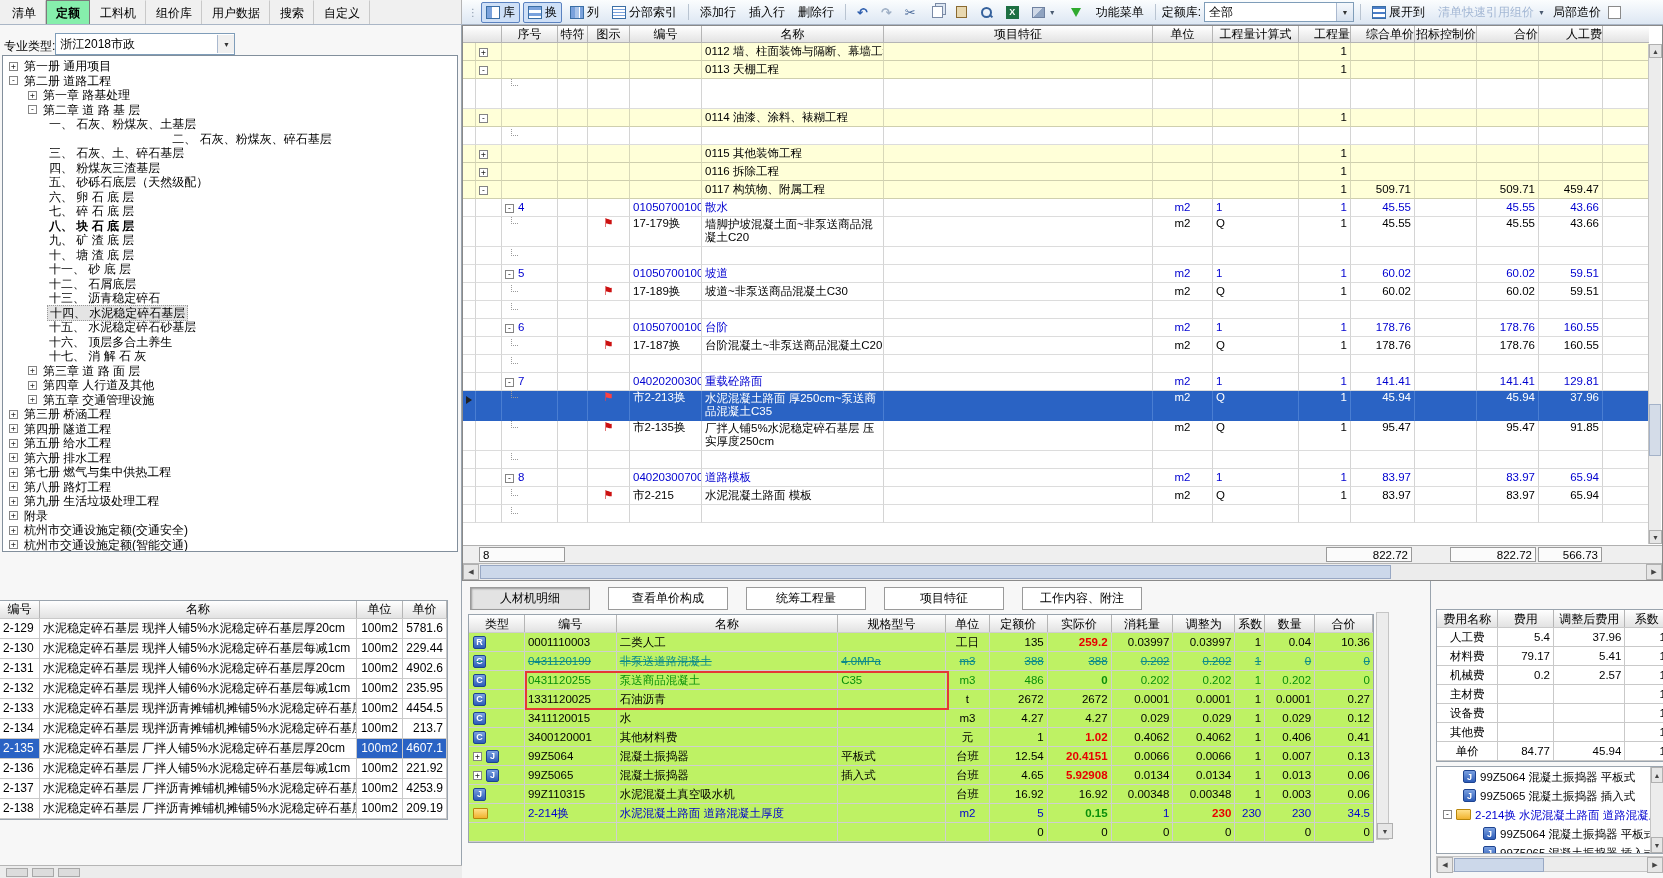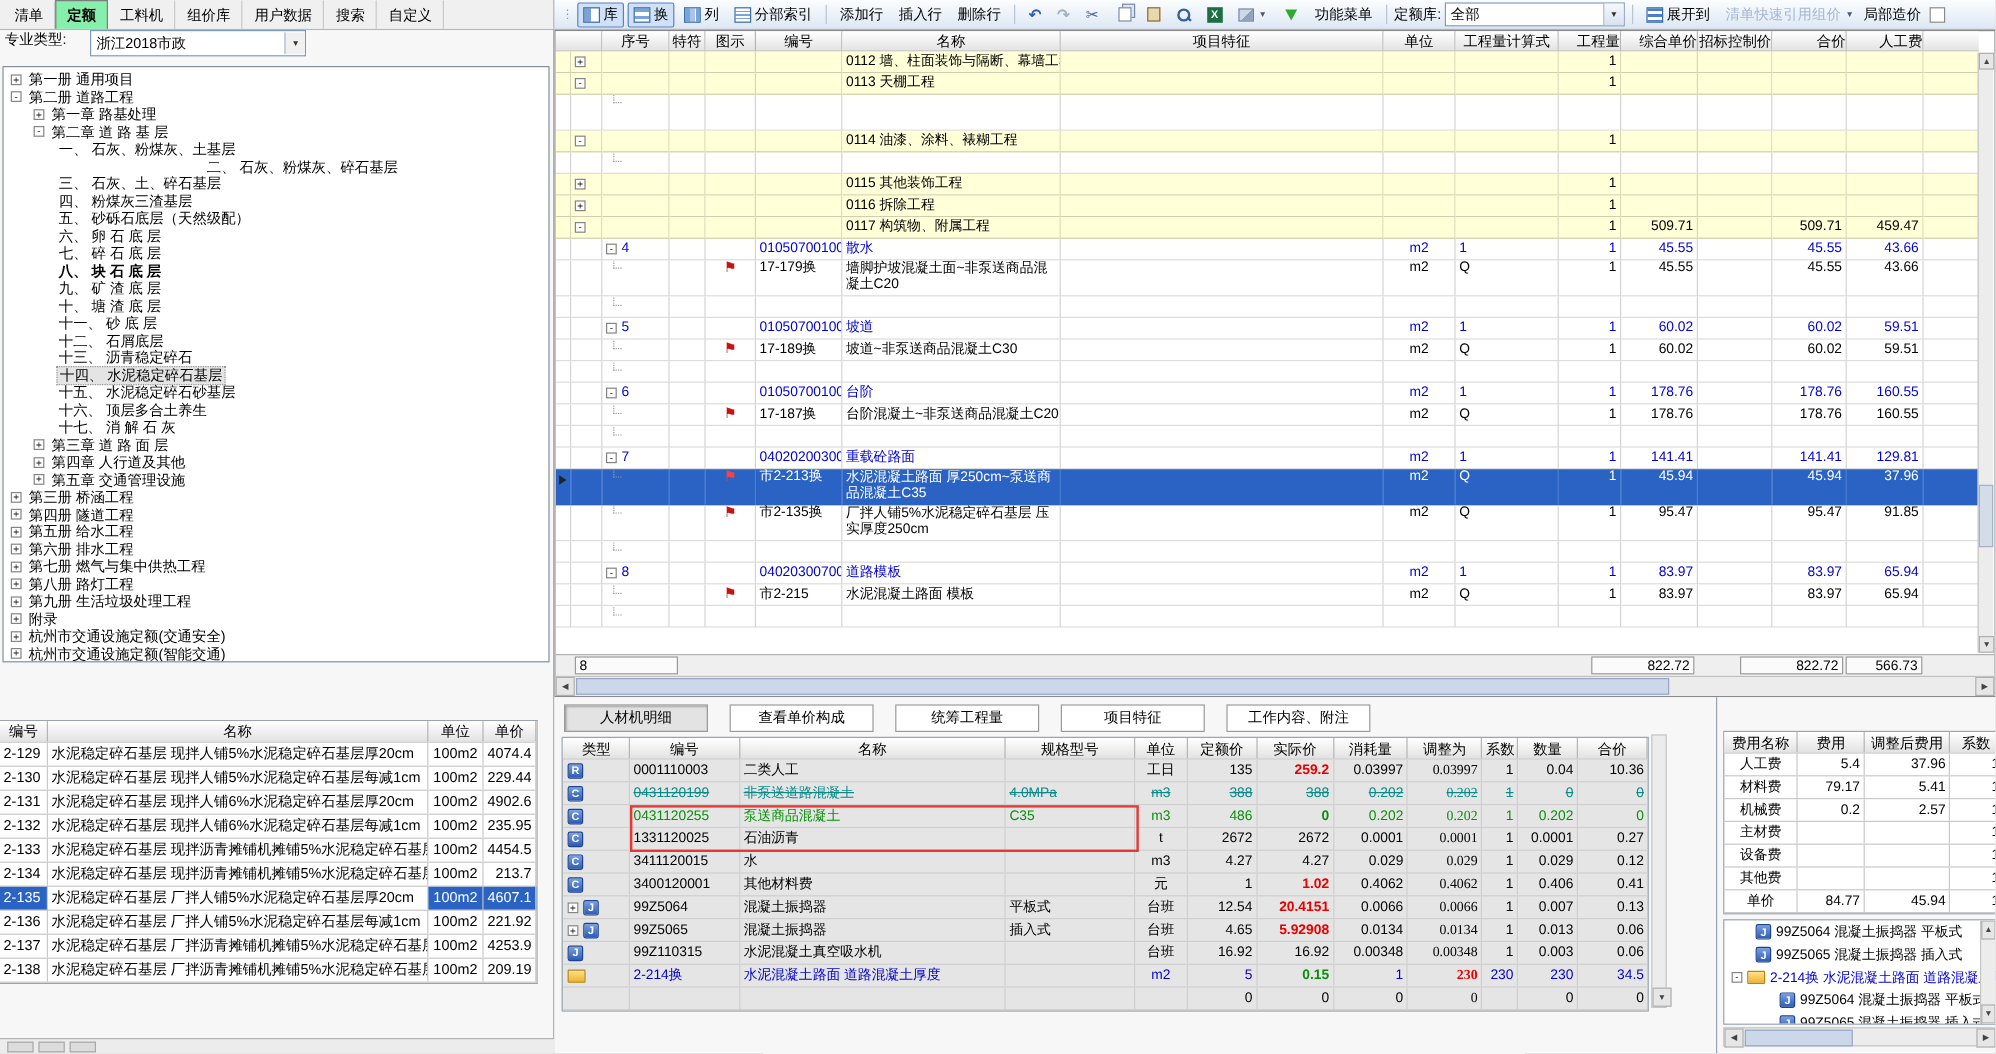--- a/index.html
+++ b/index.html
@@ -40,21 +40,21 @@
   .arr-green{width:0;height:0;border-left:5px solid transparent;border-right:5px solid transparent;border-top:9px solid #2faa2f;margin:0 2px;}
   .combo{display:inline-flex;align-items:center;border:1px solid #7f9db9;background:#fff;height:20px;padding-left:4px;}
   .combo .cval{flex:1;overflow:hidden;white-space:nowrap;}
   .combo .cbtn{width:17px;height:18px;margin-left:3px;background:linear-gradient(#f5f8fc,#d8e2ef);border-left:1px solid #aab9cf;
                display:flex;align-items:center;justify-content:center;font-size:7px;color:#333;}
   .disabled-link{color:#a3b7d4;}
   .chk{width:13px;height:13px;border:1px solid #8a8a8a;background:#fff;display:inline-block;margin-left:4px;}
 
   
   .left-panel{position:absolute;left:0;top:25px;width:462px;height:853px;background:#f7f7f7;border-right:1px solid #9aa4ae;}
-  .prof-row{height:30px;display:flex;align-items:flex-start;padding:0 4px;gap:20px;}
+  .prof-row{height:30px;display:flex;align-items:flex-end;padding:0 4px;gap:0;}
   .prof-combo{width:180px;height:22px;}
   .prof-combo .cbtn{background:#f0f0f0;}
   .tree-box{position:absolute;left:2px;top:30px;width:456px;height:497px;background:#fff;border:1px solid #828f9c;
             overflow:hidden;padding-top:3px;}
   .tree-item{height:14.5px;line-height:14.5px;white-space:nowrap;display:flex;align-items:center;}
   .tree-item .lbl{padding:0 2px;}
   .tree-item.sel .lbl{background:#e4e4e4;border:1px dotted #9a9a9a;}
   .exp{width:9px;height:9px;min-width:9px;border:1px solid #848484;background:#fff;font:8px/7px "DejaVu Sans Mono",monospace;
        text-align:center;display:inline-block;margin-right:4px;color:#222;}
 
@@ -109,29 +109,29 @@
   .vscroll .vup{position:absolute;top:0;left:0;}
   .vscroll .vdn{position:absolute;bottom:0;left:0;}
   .vthumb{position:absolute;left:0;width:12px;top:72%;height:52px;background:#d4dce8;border:1px solid #a4b2c8;}
 
   
   .detail-panel{position:absolute;left:462px;top:581px;width:968px;height:297px;background:#f7f7f7;}
   .dtabs{display:flex;gap:18px;padding:6px 0 4px 8px;}
   .dtab{min-width:120px;text-align:center;padding:2px 10px;background:#fff;border:1px solid #9a9a9a;
         box-shadow:inset 1px 1px 0 #fff;}
   .dtab.active{background:#e3e3e3;box-shadow:inset 1px 1px 2px #9a9a9a;}
-  .dtable{position:relative;margin-left:6px;width:906px;background:#e5e5e5;border:1px solid #9aa4ae;}
+  .dtable{position:relative;margin-left:6px;width:906px;background:#bef264;border:1px solid #9aa4ae;}
   .d-row{display:flex;height:19px;line-height:18px;border-bottom:1px solid #cfcfcf;font-size:11.5px;}
   .d-head{height:18px;background:linear-gradient(#fff,#e2e2e2);}
   .d-head .dc{border-right:1px solid #b5b5b5;text-align:center;font-size:12px;}
   .dc{border-right:1px solid #cfcfcf;padding:0 3px;overflow:hidden;white-space:nowrap;}
   .d-c0{width:56px;display:flex;align-items:center;padding-left:4px;}
   .d-c1{width:92px;} .d-c2{width:222px;} .d-c3{width:108px;} .d-c4{width:44px;text-align:center;}
   .d-c5{width:58px;text-align:right;} .d-c6{width:64px;text-align:right;} .d-c7{width:62px;text-align:right;}
-  .d-c8{width:62px;text-align:right;font-family:Liberation Serif, serif;} .d-c9{width:30px;text-align:right;} .d-c10{width:50px;text-align:right;}
+  .d-c8{width:62px;text-align:right;} .d-c9{width:30px;text-align:right;} .d-c10{width:50px;text-align:right;}
   .d-c11{width:58px;text-align:right;border-right:none;}
   .tic{width:13px;height:13px;min-width:13px;border-radius:2px;border:1px solid #1d4390;color:#fff;font-size:9px;font-weight:bold;
        display:inline-flex;align-items:center;justify-content:center;background:linear-gradient(#7aa0e0,#2d5cb8);}
   .tic.folder{width:15px;height:11px;min-width:15px;background:linear-gradient(#ffe08a,#f0b32e);border:1px solid #b8860b;border-radius:1px;}
   .row-strike .dc{color:#0c8a8a;text-decoration:line-through;}
   .row-green .dc{color:#0a8f0a;}
   .row-blue .dc{color:#0000d0;}
   .v-redbold{color:#e80000 !important;font-weight:bold;text-decoration:none;}
   .v-greenbold{color:#0a8f0a !important;font-weight:bold;}
   .red-overlay{position:absolute;left:56px;top:56px;width:424px;height:39px;border:2px solid #e53935;pointer-events:none;}
@@ -375,21 +375,21 @@
         <span class="blc bl-code">编号</span>
         <span class="blc bl-name">名称</span>
         <span class="blc bl-unit">单位</span>
         <span class="blc bl-price">单价</span>
       </div>
       <div id="bl-body">
           <div class="bl-row">
             <span class="blc bl-code">2-129</span>
             <span class="blc bl-name">水泥稳定碎石基层 现拌人铺5%水泥稳定碎石基层厚20cm</span>
             <span class="blc bl-unit">100m2</span>
-            <span class="blc bl-price">4074.4</span>
+            <span class="blc bl-price">5781.6</span>
           </div>
           <div class="bl-row">
             <span class="blc bl-code">2-130</span>
             <span class="blc bl-name">水泥稳定碎石基层 现拌人铺5%水泥稳定碎石基层每减1cm</span>
             <span class="blc bl-unit">100m2</span>
             <span class="blc bl-price">229.44</span>
           </div>
           <div class="bl-row">
             <span class="blc bl-code">2-131</span>
             <span class="blc bl-name">水泥稳定碎石基层 现拌人铺6%水泥稳定碎石基层厚20cm</span>

